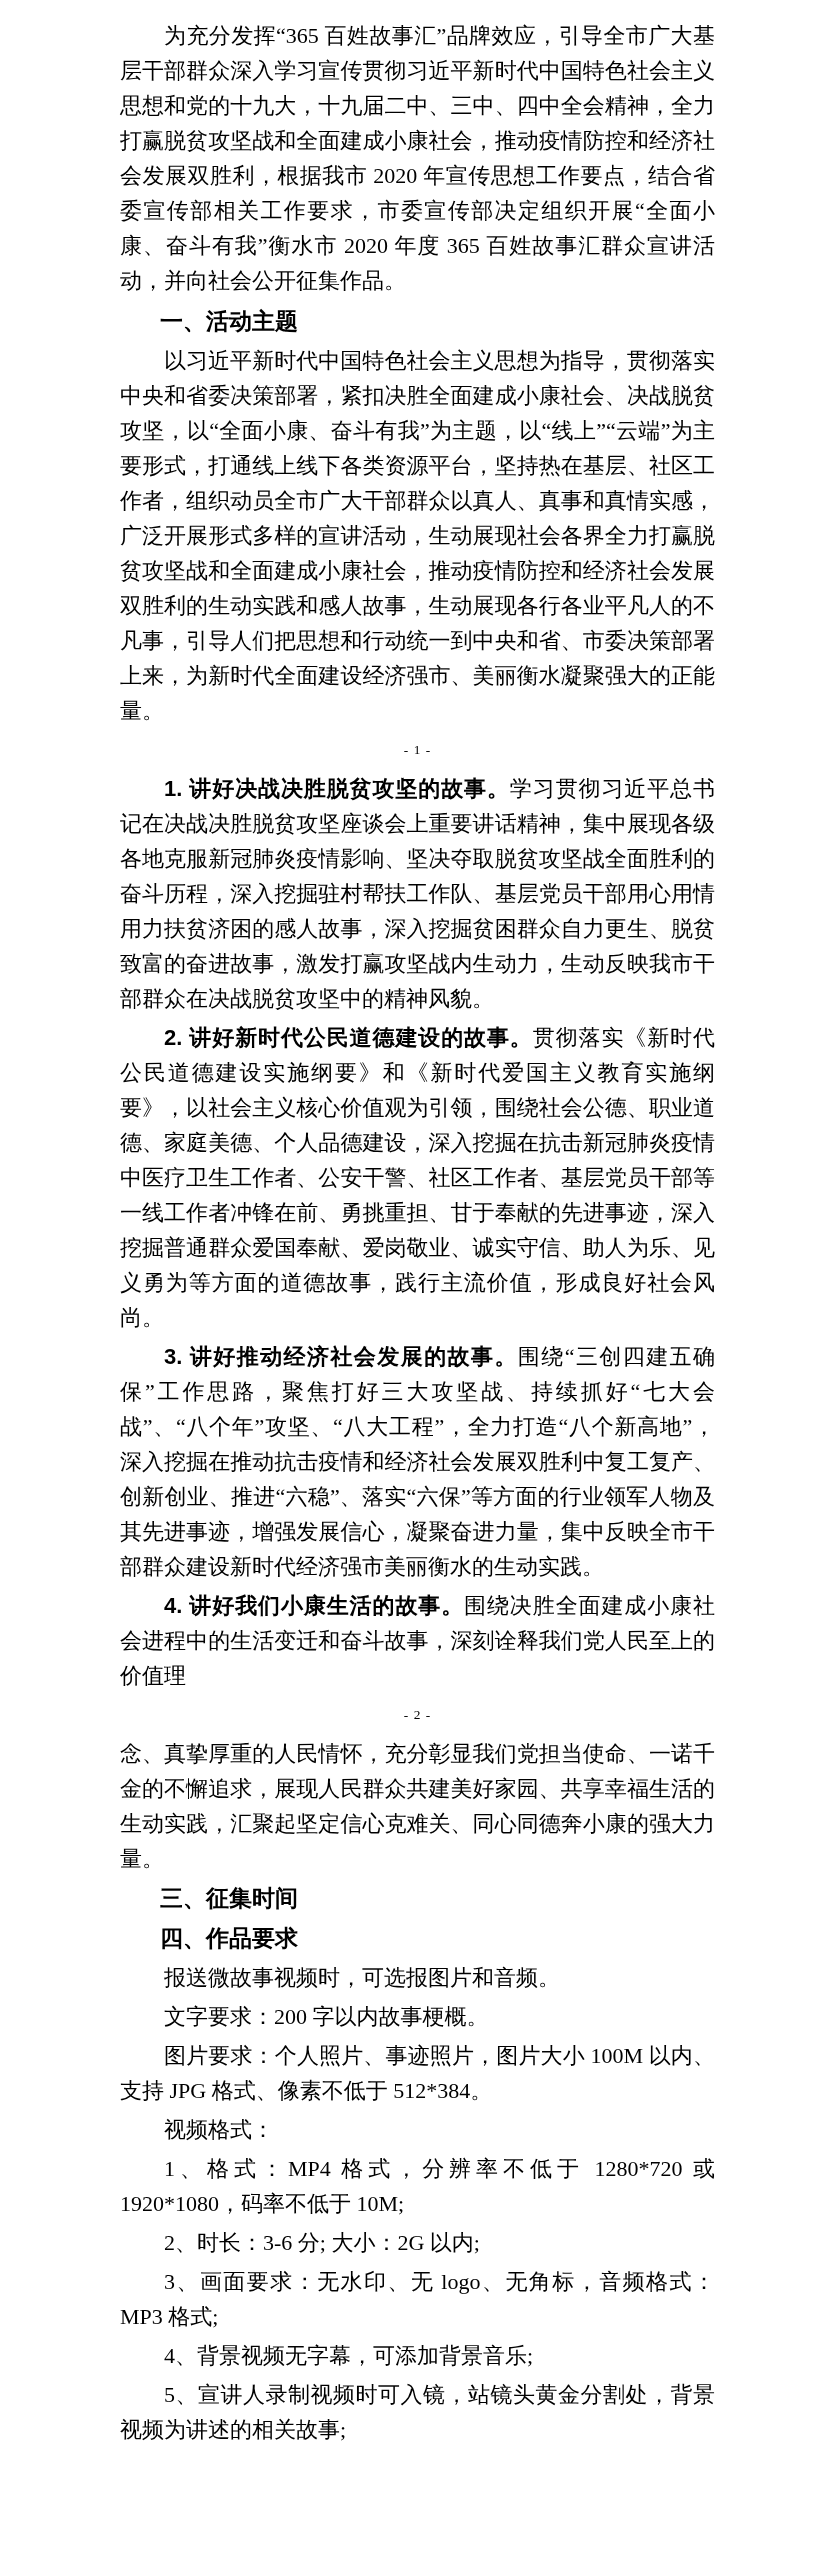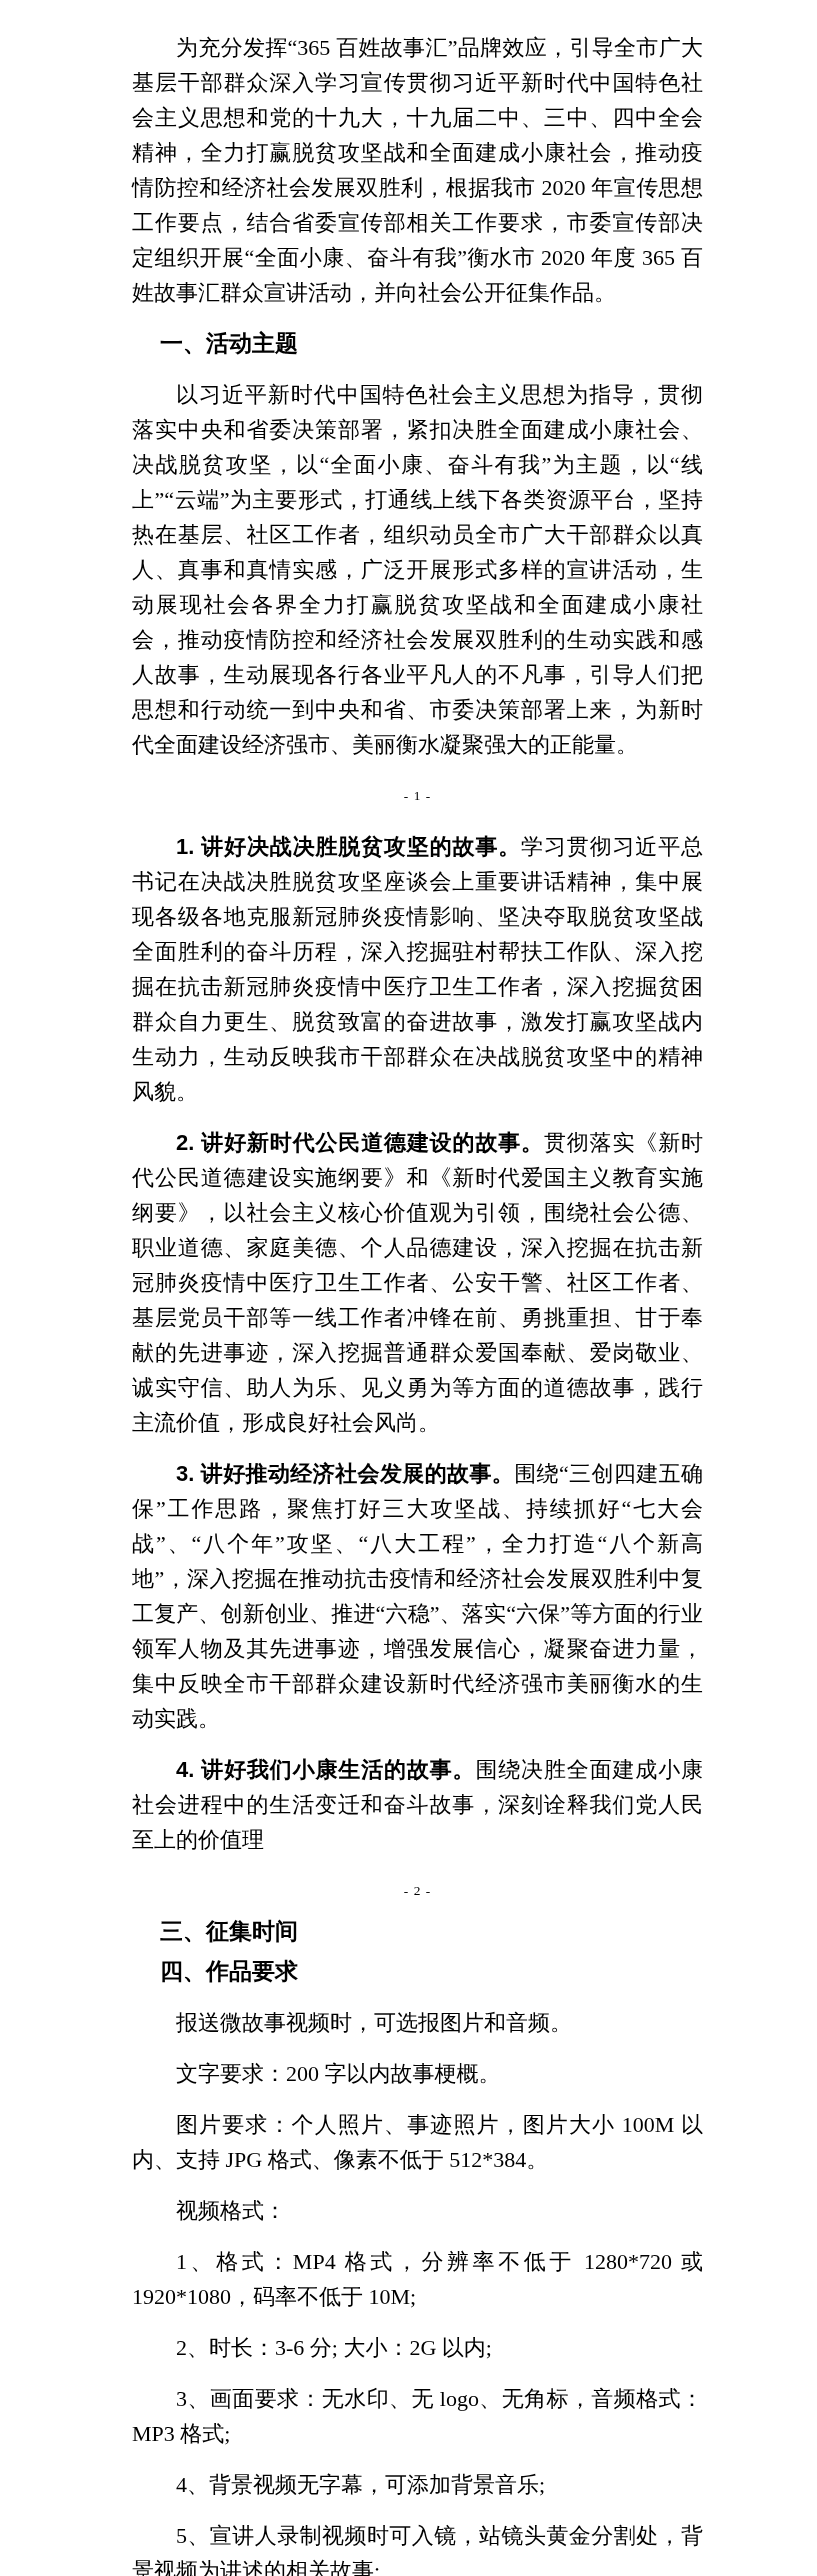--- a/index.html
+++ b/index.html
@@ -20,21 +20,21 @@
     width: 603px;
   }
   .doc-title {
     text-align: center;
     font-family: "Liberation Sans", "DejaVu Sans", sans-serif;
     font-weight: bold;
     font-size: 27px;
     line-height: 44px;
   }
   p.body {
-    margin: 16px;
+    margin: 4px;
     font-size: 22px;
     line-height: 35px;
     text-align: justify;
   }
   .indent { text-indent: 44px; }
   .noindent { text-indent: 0; }
   .heading {
     margin: 5.2px 0 0 0;
     font-family: Liberation Serif, serif;
     font-weight: bold;
@@ -64,30 +64,31 @@
 
 
     <p class="body indent first-para">为充分发挥“365 百姓故事汇”品牌效应，引导全市广大基层干部群众深入学习宣传贯彻习近平新时代中国特色社会主义思想和党的十九大，十九届二中、三中、四中全会精神，全力打赢脱贫攻坚战和全面建成小康社会，推动疫情防控和经济社会发展双胜利，根据我市 2020 年宣传思想工作要点，结合省委宣传部相关工作要求，市委宣传部决定组织开展“全面小康、奋斗有我”衡水市 2020 年度 365 百姓故事汇群众宣讲活动，并向社会公开征集作品。</p>
 
     <p class="heading">一、活动主题</p>
     <p class="body indent">以习近平新时代中国特色社会主义思想为指导，贯彻落实中央和省委决策部署，紧扣决胜全面建成小康社会、决战脱贫攻坚，以“全面小康、奋斗有我”为主题，以“线上”“云端”为主要形式，打通线上线下各类资源平台，坚持热在基层、社区工作者，组织动员全市广大干部群众以真人、真事和真情实感，广泛开展形式多样的宣讲活动，生动展现社会各界全力打赢脱贫攻坚战和全面建成小康社会，推动疫情防控和经济社会发展双胜利的生动实践和感人故事，生动展现各行各业平凡人的不凡事，引导人们把思想和行动统一到中央和省、市委决策部署上来，为新时代全面建设经济强市、美丽衡水凝聚强大的正能量。</p>
 
     <p class="page-marker">- 1 -</p>
 
 
-    <p class="body indent"><span class="lead">1. 讲好决战决胜脱贫攻坚的故事。</span><span>学习贯彻习近平总书记在决战决胜脱贫攻坚座谈会上重要讲话精神，集中展现各级各地克服新冠肺炎疫情影响、坚决夺取脱贫攻坚战全面胜利的奋斗历程，深入挖掘驻村帮扶工作队、深入挖掘在抗击新冠肺炎疫情中医疗卫生工作者，深入挖掘贫困群众自力更生、脱贫致富的奋进故事，激发打赢攻坚战内生动力，生动反映我市干部群众在决战脱贫攻坚中的精神风貌。</span></p>
+    <p class="body indent"><span class="lead">1. 讲好决战决胜脱贫攻坚的故事。</span><span>学习贯彻习近平总书记在决战决胜脱贫攻坚座谈会上重要讲话精神，集中展现各级各地克服新冠肺炎疫情影响、坚决夺取脱贫攻坚战全面胜利的奋斗历程，深入挖掘驻村帮扶工作队、基层党员干部用心用情用力扶贫济困的感人故事，深入挖掘贫困群众自力更生、脱贫致富的奋进故事，激发打赢攻坚战内生动力，生动反映我市干部群众在决战脱贫攻坚中的精神风貌。</span></p>
 
     <p class="body indent"><span class="lead">2. 讲好新时代公民道德建设的故事。</span><span>贯彻落实《新时代公民道德建设实施纲要》和《新时代爱国主义教育实施纲要》，以社会主义核心价值观为引领，围绕社会公德、职业道德、家庭美德、个人品德建设，深入挖掘在抗击新冠肺炎疫情中医疗卫生工作者、公安干警、社区工作者、基层党员干部等一线工作者冲锋在前、勇挑重担、甘于奉献的先进事迹，深入挖掘普通群众爱国奉献、爱岗敬业、诚实守信、助人为乐、见义勇为等方面的道德故事，践行主流价值，形成良好社会风尚。</span></p>
 
     <p class="body indent"><span class="lead">3. 讲好推动经济社会发展的故事。</span><span>围绕“三创四建五确保”工作思路，聚焦打好三大攻坚战、持续抓好“七大会战”、“八个年”攻坚、“八大工程”，全力打造“八个新高地”，深入挖掘在推动抗击疫情和经济社会发展双胜利中复工复产、创新创业、推进“六稳”、落实“六保”等方面的行业领军人物及其先进事迹，增强发展信心，凝聚奋进力量，集中反映全市干部群众建设新时代经济强市美丽衡水的生动实践。</span></p>
 
     <p class="body indent"><span class="lead">4. 讲好我们小康生活的故事。</span><span>围绕决胜全面建成小康社会进程中的生活变迁和奋斗故事，深刻诠释我们党人民至上的价值理</span></p>
 
     <p class="page-marker">- 2 -</p>
 
+    <p class="body noindent">念、真挚厚重的人民情怀，充分彰显我们党担当使命、一诺千金的不懈追求，展现人民群众共建美好家园、共享幸福生活的生动实践，汇聚起坚定信心克难关、同心同德奔小康的强大力量。</p>
 
     <p class="heading">三、征集时间</p>
 
     <p class="heading">四、作品要求</p>
     <p class="body indent">报送微故事视频时，可选报图片和音频。</p>
     <p class="body indent">文字要求：200 字以内故事梗概。</p>
     <p class="body indent">图片要求：个人照片、事迹照片，图片大小 100M 以内、支持 JPG 格式、像素不低于 512*384。</p>
     <p class="body indent">视频格式：</p>
     <p class="body indent">1、格式：MP4 格式，分辨率不低于 1280*720 或 1920*1080，码率不低于 10M;</p>
     <p class="body indent">2、时长：3-6 分; 大小：2G 以内;</p>

